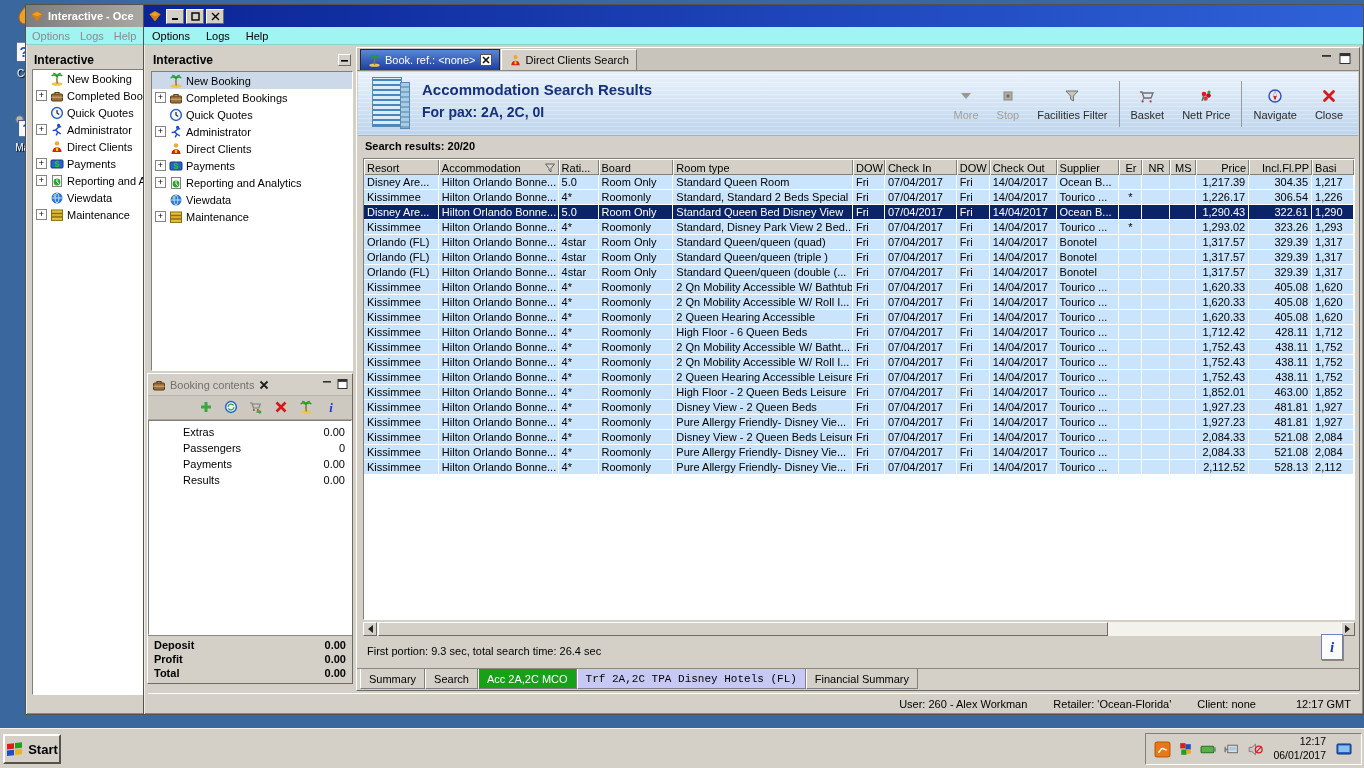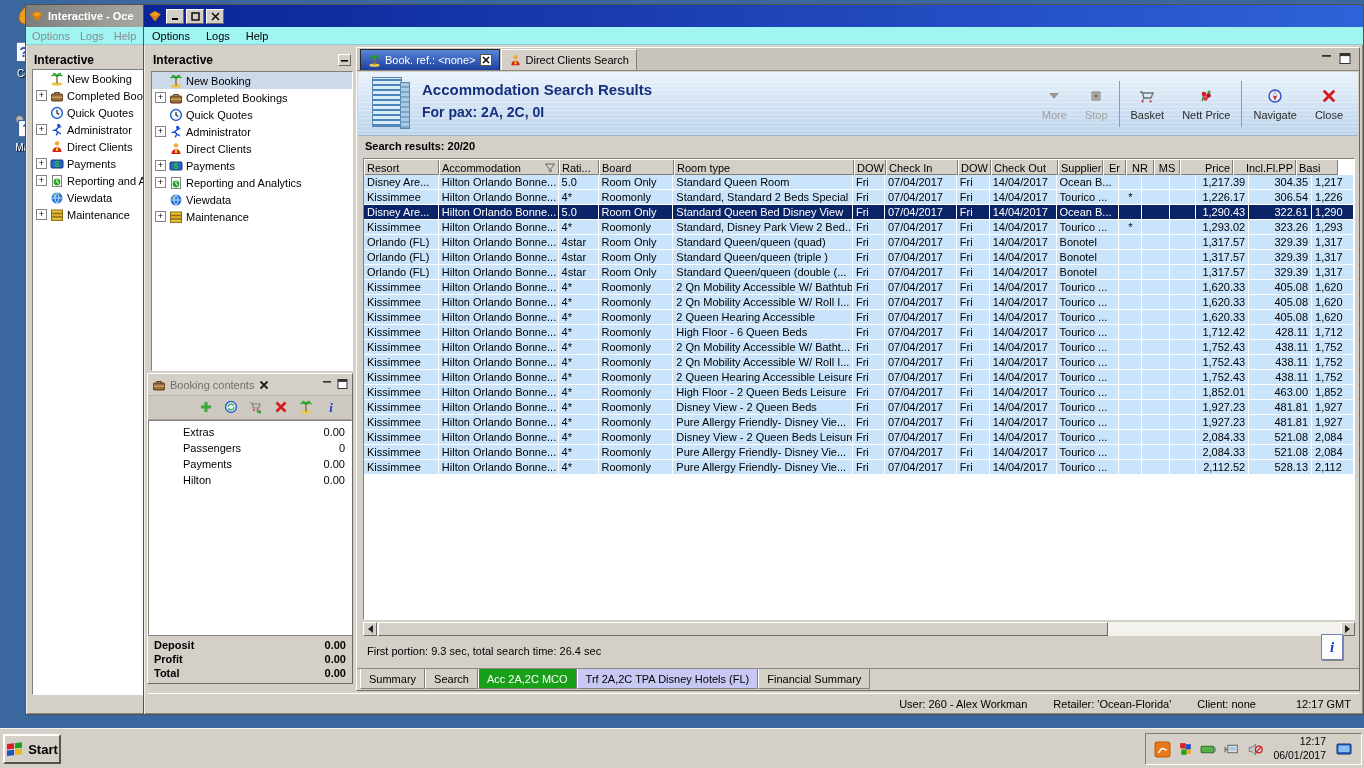--- a/index.html
+++ b/index.html
@@ -111,21 +111,21 @@
   .sc-right-tri { width:0; height:0; border:4px solid transparent; border-left:5px solid #222; margin-right:-3px; }
 
   .timing { position:absolute; left:10px; top:597px; }
   .info-btn { position:absolute; right:16px; top:586px; width:22px; height:26px; background:#fbfbfb;
               border:1px solid #7080b8; box-shadow:1px 1px 0 #8a8880; display:flex; align-items:center; justify-content:center;
               font:italic bold 15px "Liberation Serif",serif; color:#1a3ad0; }
 
   .bottom-tabs { position:absolute; left:0; right:0; top:620px; height:22px; border-top:1px solid #8a8880; display:flex; padding-left:3px; background:#d4d0c8; }
   .btab { height:20px; display:flex; align-items:center; padding:0 8px; border:1px solid; border-color:#fff #808080 #808080 #fff; border-top:none; background:#d4d0c8; }
   .btab.green { background:#18a018; color:#fff; }
-  .btab.lavender { background:#c8c8f4; }
+  .btab.lavender { background:#c8c8f4;font-family:Liberation Mono, monospace; }
 
   .statusbar { position:absolute; left:4px; right:4px; top:688px; height:20px; display:flex; align-items:center;
                border-top:1px solid #fff; padding:8px 8px; }
   .statusbar .grp { margin-left:auto; display:flex; gap:26px; }
   .statusbar .time { margin-left:40px; }
 
   
   #taskbar { position:absolute; left:0; bottom:0; width:1364px; height:40px; background:#d4d0c8; border-top:1px solid #f4f2ee; z-index:5; }
   #start { position:absolute; left:3px; top:5px; width:58px; height:30px; display:flex; align-items:center; justify-content:center; gap:4px;
            font-weight:bold; font-size:13px; border:2px solid; border-color:#fff #55524b #55524b #fff; background:#d4d0c8; }
@@ -507,21 +507,21 @@
           </div>
           <div class="bc-row">
             <span>Passengers</span>
             <span class="v">0</span>
           </div>
           <div class="bc-row">
             <span>Payments</span>
             <span class="v">0.00</span>
           </div>
           <div class="bc-row">
-            <span>Hilton</span>
+            <span>Results</span>
             <span class="v">0.00</span>
           </div>
         </div>
       <div class="bc-totals" id="bc-totals">
           <div class="bc-trow">
             <span>Deposit</span>
             <span class="v">0.00</span>
           </div>
           <div class="bc-trow">
             <span>Profit</span>
@@ -592,20 +592,28 @@
             </div>
             <div class="tb-btn disabled">
               <span class="ic" style="width: 18px; height: 16px;">
                 <svg viewBox="0 0 16 16">
                   <rect x="4" y="4" width="8" height="8" fill="#b0aea6" stroke="#8a8880"></rect>
                   <rect x="6.5" y="6.5" width="3" height="3" fill="#706e66"></rect>
                 </svg>
               </span>
               <span>Stop</span>
             </div>
+            <div class="tb-btn">
+              <span class="ic" style="width: 18px; height: 16px;">
+                <svg viewBox="0 0 16 16">
+                  <path d="M2 3h12l-4.6 5v5l-2.8-1.8V8z" fill="#c8c6be" stroke="#707070"></path>
+                </svg>
+              </span>
+              <span>Facilities Filter</span>
+            </div>
             <span class="tb-sep"></span>
             <div class="tb-btn">
               <span class="ic" style="width: 18px; height: 16px;">
                 <svg viewBox="0 0 18 16">
                   <path d="M2 4h2l2 6h7l2-5H5" stroke="#707070" stroke-width="1.3" fill="none"></path>
                   <path d="M6 10l-1.6 2.6" stroke="#707070"></path>
                   <circle cx="4.6" cy="13.4" r="1.1" fill="#c03040"></circle>
                   <circle cx="12.6" cy="13.4" r="1.1" fill="#c03040"></circle>
                 </svg>
               </span>
@@ -672,21 +680,21 @@
             </div>
             <div class="th" style="width: 72px;">
               <span>Check In</span>
             </div>
             <div class="th" style="width: 33px;">
               <span>DOW</span>
             </div>
             <div class="th" style="width: 67px;">
               <span>Check Out</span>
             </div>
-            <div class="th" style="width: 45px;">
+            <div class="th" style="width: 63px;">
               <span>Supplier</span>
             </div>
             <div class="th c" style="width: 23px;">
               <span>Er</span>
             </div>
             <div class="th c" style="width: 28px;">
               <span>NR</span>
             </div>
             <div class="th c" style="width: 26px;">
               <span>MS</span>

